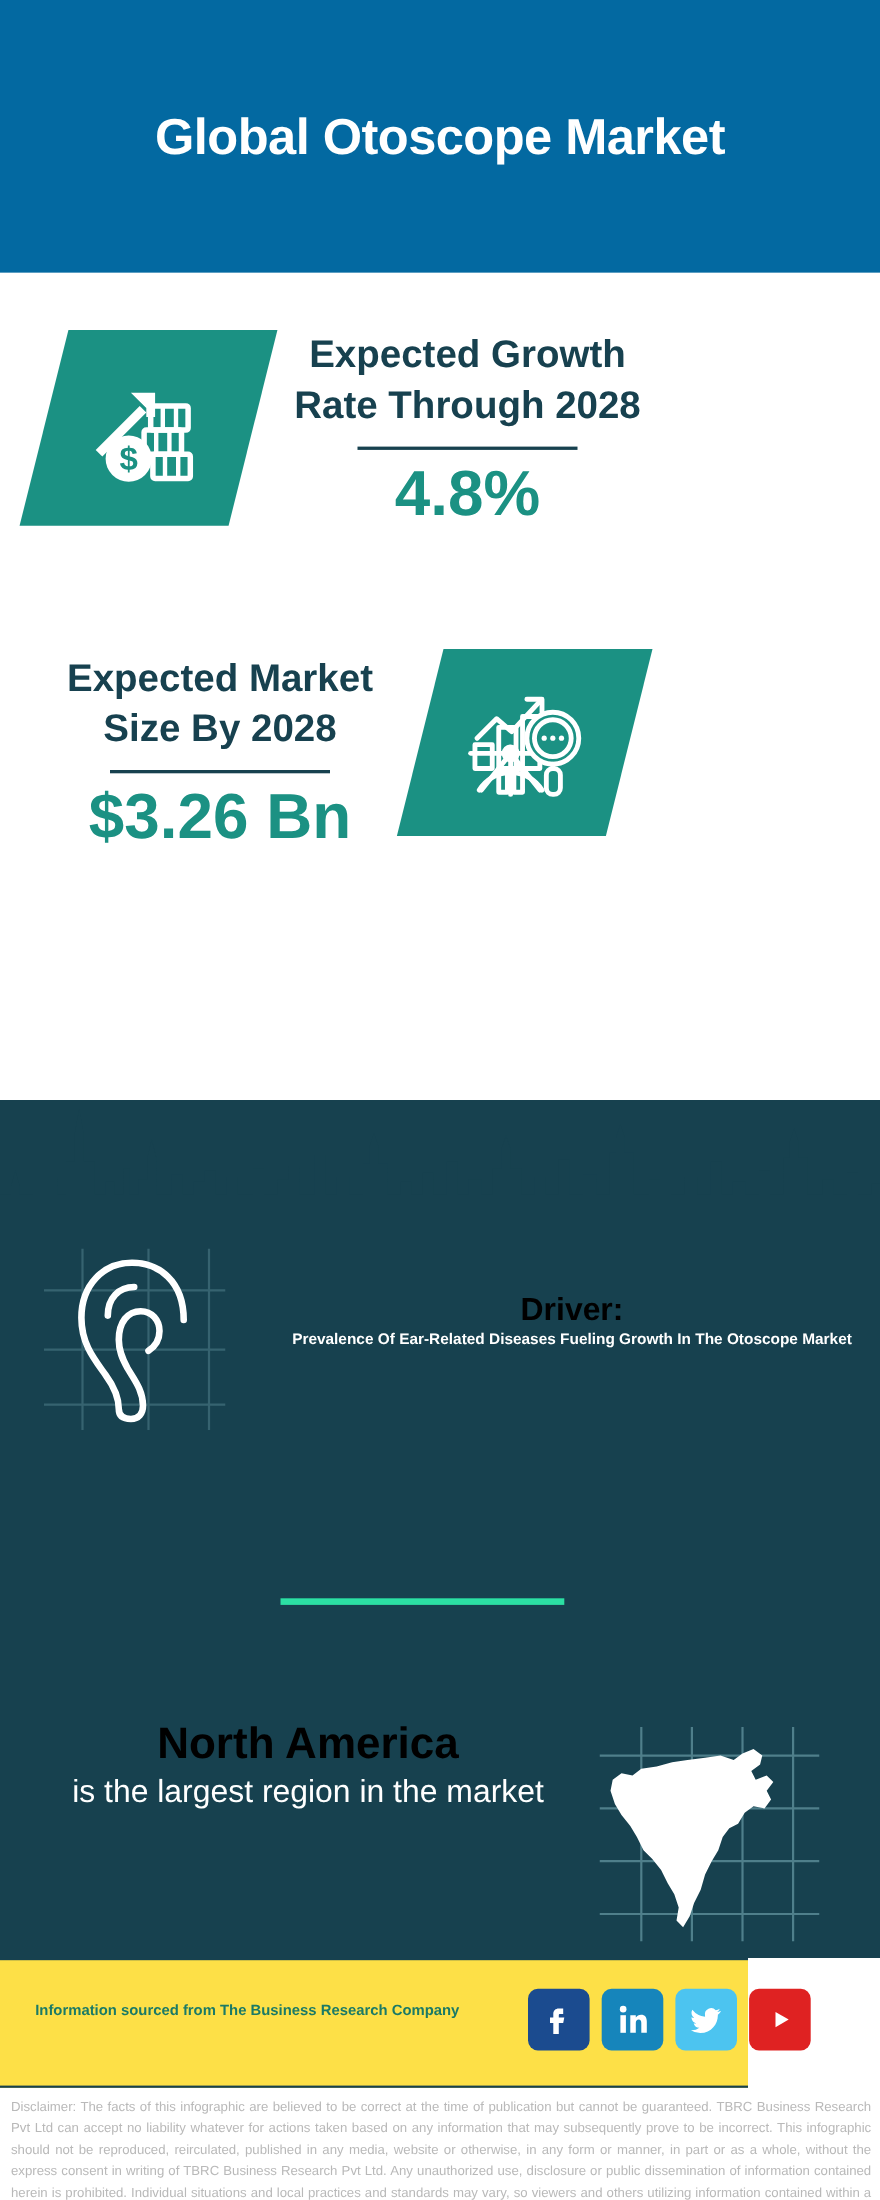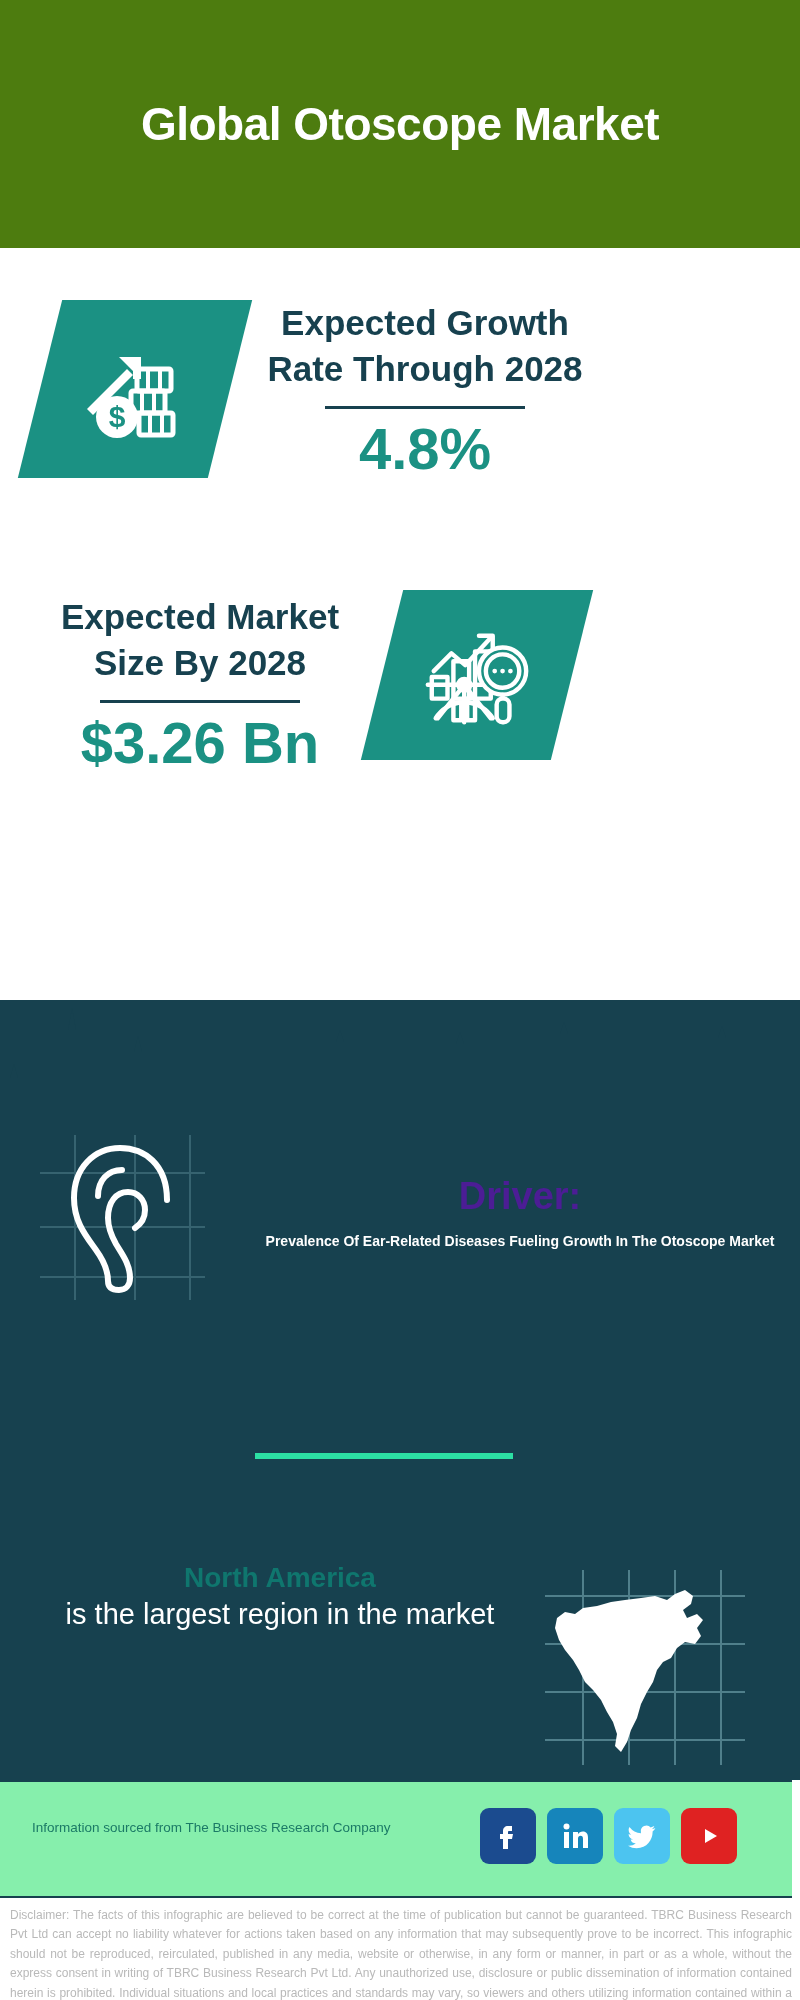--- a/index.html
+++ b/index.html
@@ -14,21 +14,21 @@
     height: 2000px;
     overflow: hidden;
     background: #ffffff;
   }
 
   
   .header {
     position: absolute;
     left: 0; top: 0;
     width: 800px; height: 248px;
-    background: #4d7c0f;
+    background: #0369a1;
     display: flex;
     align-items: center;
     justify-content: center;
     padding: 0 60px;
   }
   .header-title {
     color: #ffffff;
     font-size: 46px;
     font-weight: bold;
     line-height: 1.22;
@@ -98,24 +98,23 @@
 
   .grid-panel { position: absolute; opacity: 0.30; }
 
   .driver-block {
     position: absolute;
     left: 265px; top: 1175px;
     width: 510px;
     text-align: center;
   }
   .driver-heading {
-    color: #4c1d95;
-    font-size: 38px;
-    font-weight: bold;
-    margin-bottom: 14px;
+    color: #000000;
+    font-size: 29px;
+    font-weight: bold;
   }
   .driver-body {
     color: #ffffff;
     font-size: 14px;
     font-weight: bold;
     line-height: 1.38;
   }
 
   .green-rule {
     position: absolute;
@@ -124,41 +123,42 @@
     background: #2ce0a4;
   }
 
   .region-block {
     position: absolute;
     left: 30px; top: 1560px;
     width: 500px;
     text-align: center;
   }
   .region-name {
-    color: #0f766e;
-    font-size: 28px;
+    color: #000000;
+    font-size: 40px;
     font-weight: bold;
     line-height: 1.25;
   }
   .region-sub {
     color: #ffffff;
     font-size: 29px;
     line-height: 1.32;
   }
 
   .map-panel { position: absolute; left: 545px; top: 1570px; width: 200px; height: 195px; }
 
   
   .footer {
     position: absolute;
     left: 0; top: 1780px;
-    width: 792px; height: 118px;
-    background: #86efac;
+    width: 680px; height: 118px;
+    background: #fde047;
     border-top: 2px solid #17414f;
     border-bottom: 2px solid #17414f;
+    font-weight: bold;
   }
   .source-text {
     position: absolute;
     left: 32px; top: 34px;
     color: #1b7a66;
     font-size: 13.5px;
     line-height: 1.75;
   }
   .socials {
     position: absolute;

